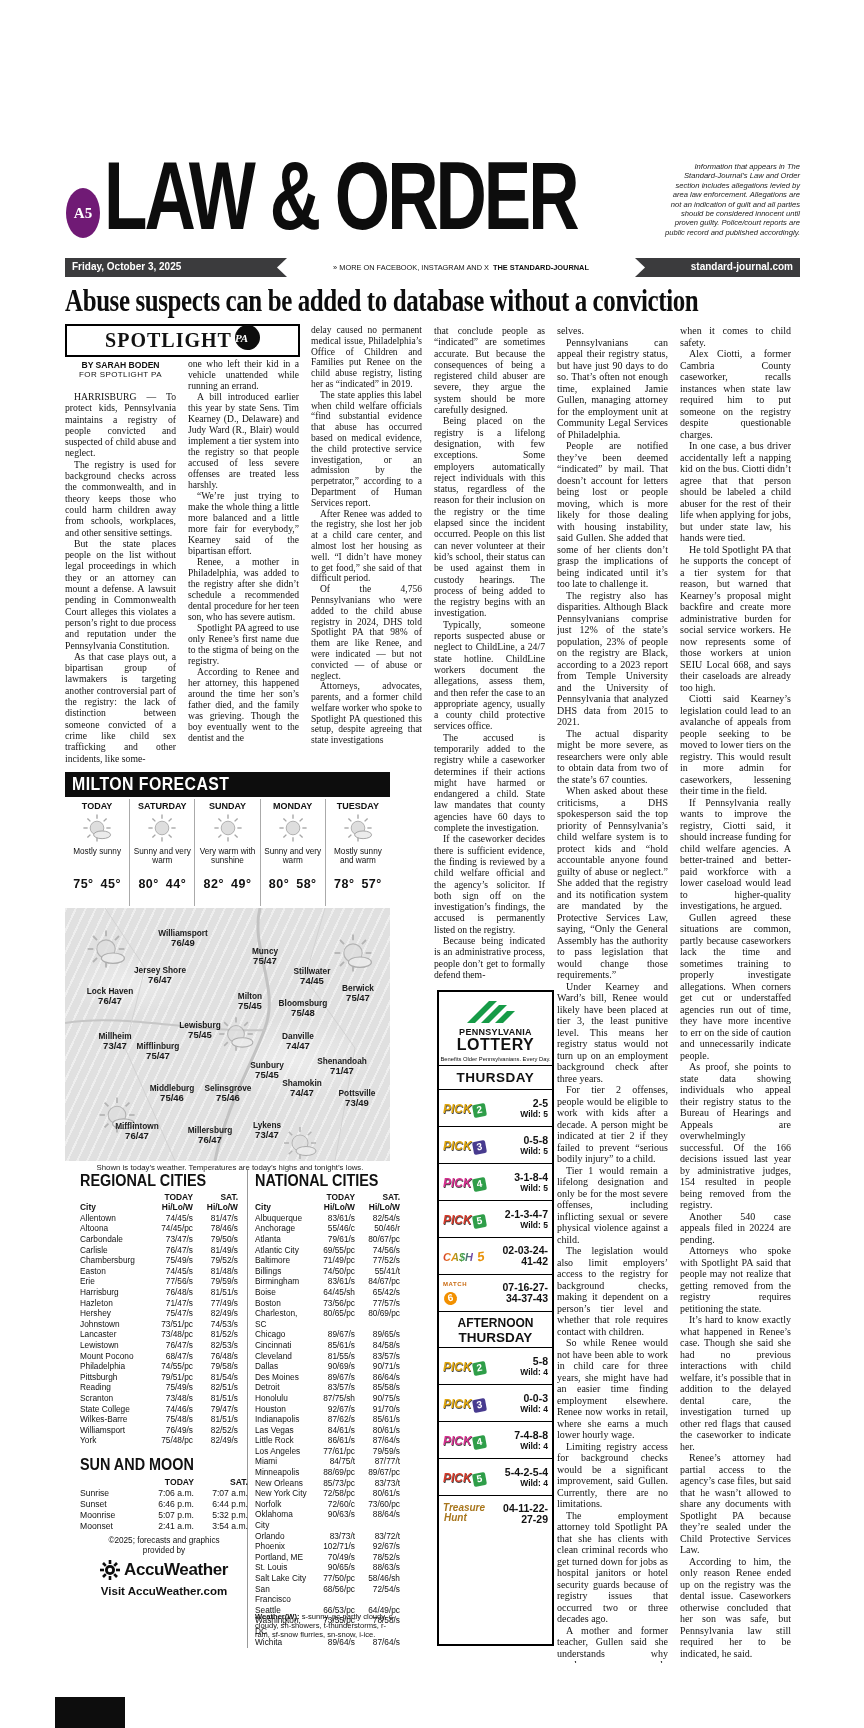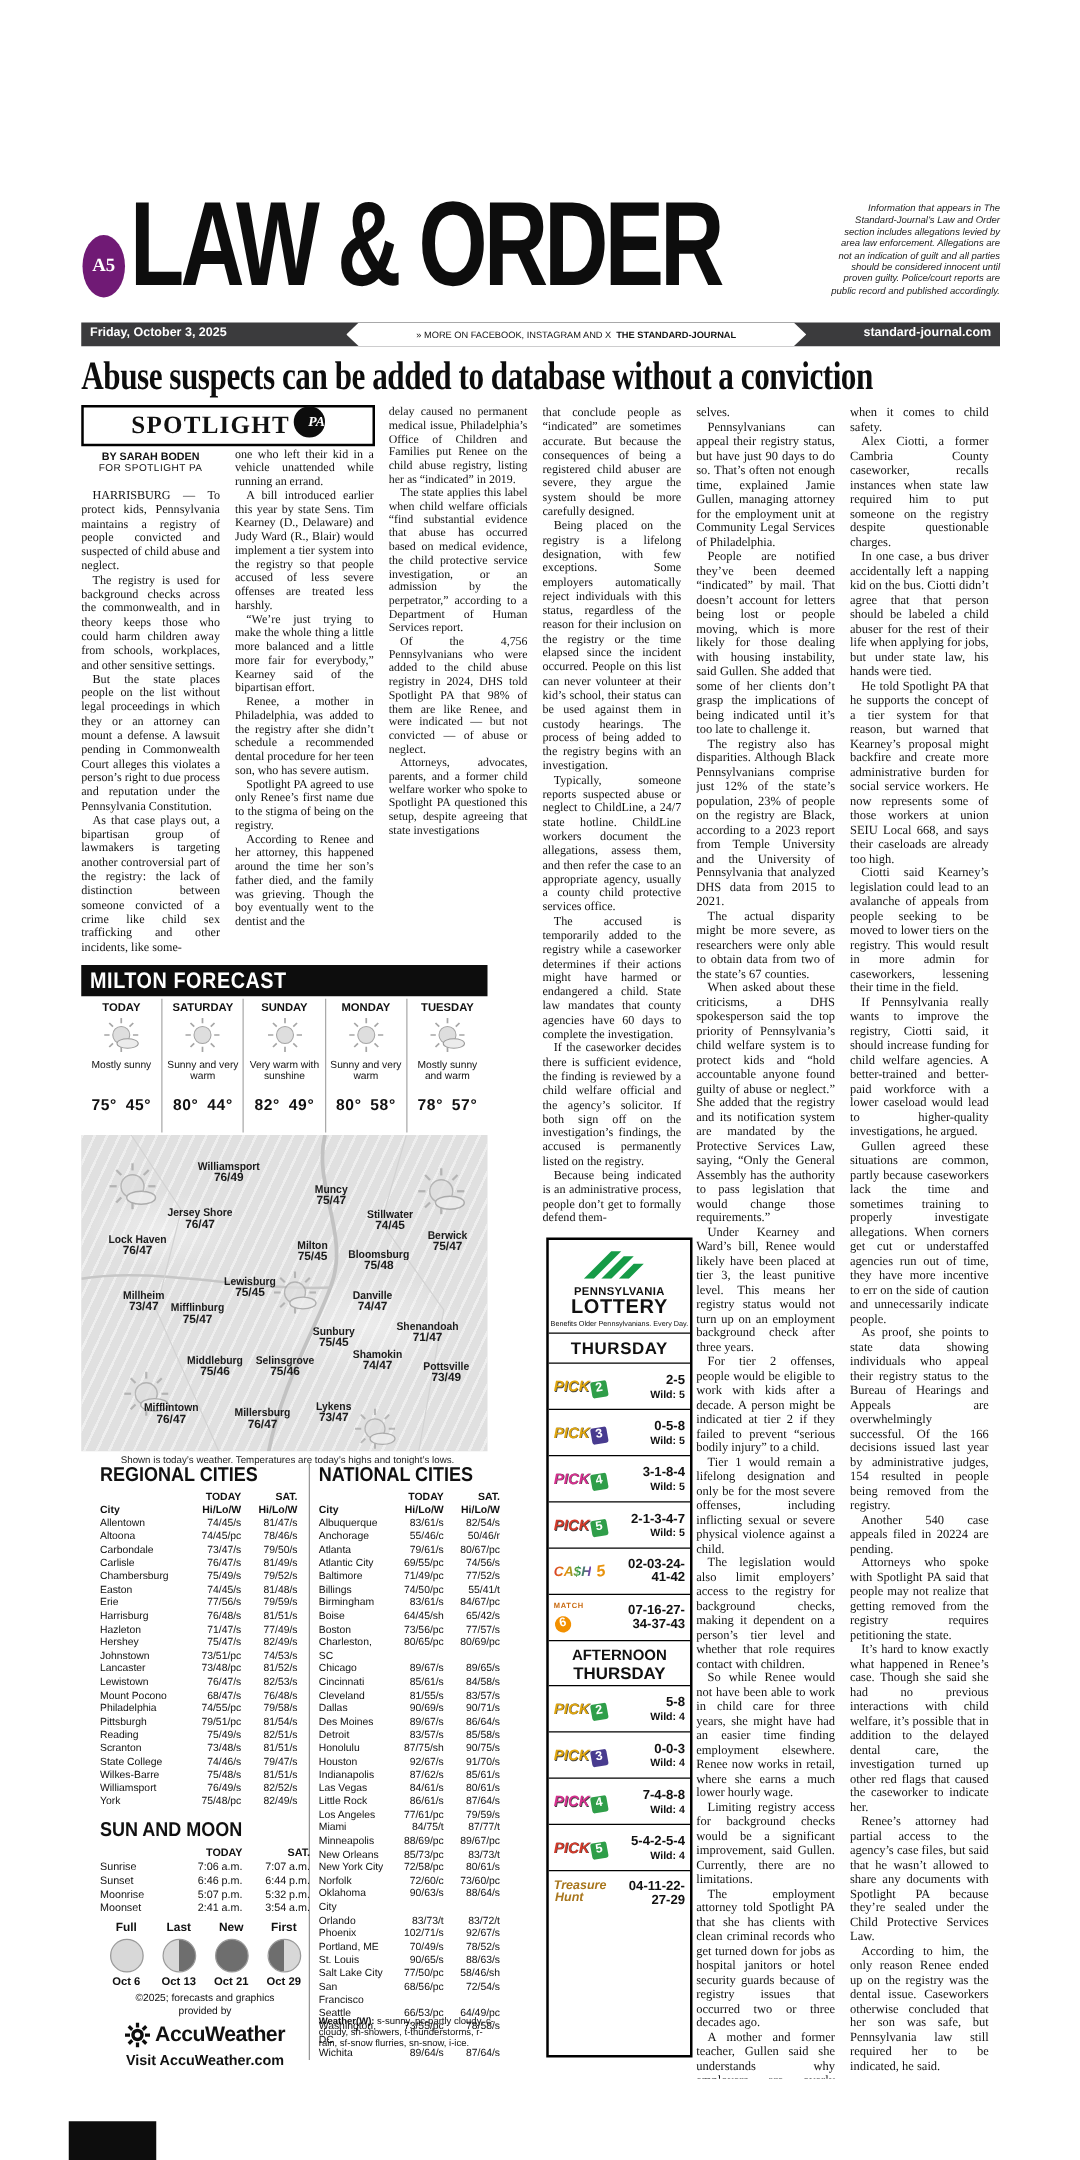--- a/index.html
+++ b/index.html
@@ -20,21 +20,21 @@
           display:flex;align-items:center;justify-content:center;font:7.4px "Liberation Sans",sans-serif;color:#111;white-space:nowrap;}
   .ribbon b{font-weight:700;margin-left:4px;}
   
   .headline{position:absolute;left:65px;top:282px;font:700 32px/36px "Liberation Serif",serif;letter-spacing:-.5px;
             white-space:nowrap;transform:scaleX(.78);transform-origin:left top;color:#0d0d0d;}
   
   .spotbox{position:absolute;left:65px;top:324px;width:231px;height:29px;border:2px solid #000;
            display:flex;align-items:center;justify-content:center;}
   .spotbox .stext{font:700 20px "Liberation Serif",serif;letter-spacing:1px;}
   .pa-badge{width:25px;height:25px;background:#0d0d0d;border-radius:50%;color:#fff;display:inline-flex;
-            align-items:center;justify-content:flex-end;font:italic 700 11px "Liberation Serif",serif;margin-left:3px;margin-top:-6px;}
+            align-items:center;justify-content:flex-start;font:italic 700 11px "Liberation Serif",serif;margin-left:3px;margin-top:-6px;}
   .byline{position:absolute;left:65px;top:360px;width:111px;text-align:center;font-family:"Liberation Sans",sans-serif;}
   .byline .b1{font-size:8.6px;font-weight:700;}
   .byline .b2{font-size:8px;letter-spacing:.4px;}
   
   .col{position:absolute;width:111px;text-align:justify;overflow:hidden;}
   .col p{margin:0;text-indent:9px;}
   .col [data-repeat] p:first-child{text-indent:0;}
   .col.first [data-repeat] p:first-child{text-indent:9px;}
   
   .wx-banner{position:absolute;left:65px;top:772px;width:325px;height:25px;background:#0d0d0d;color:#fff;
@@ -174,20 +174,21 @@
         <p class="para">“We’re just trying to make the whole thing a little more balanced and a little more fair for everybody,” Kearney said of the bipartisan effort.</p>
         <p class="para">Renee, a mother in Philadelphia, was added to the registry after she didn’t schedule a recommended dental procedure for her teen son, who has severe autism.</p>
         <p class="para">Spotlight PA agreed to use only Renee’s first name due to the stigma of being on the registry.</p>
         <p class="para">According to Renee and her attorney, this happened around the time her son’s father died, and the family was grieving. Though the boy eventually went to the dentist and the</p>
       </div>
   </div>
   <div class="col" style="left:311px;top:325px;height:443px;font-size:9.5px;line-height:10.8px">
     <div data-repeat="article.col3">
         <p class="para">delay caused no permanent medical issue, Philadelphia’s Office of Children and Families put Renee on the child abuse registry, listing her as “indicated” in 2019.</p>
         <p class="para">The state applies this label when child welfare officials “find substantial evidence that abuse has occurred based on medical evidence, the child protective service investigation, or an admission by the perpetrator,” according to a Department of Human Services report.</p>
+        <p class="para">After Renee was added to the registry, she lost her job at a child care center, and almost lost her housing as well. “I didn’t have money to get food,” she said of that difficult period.</p>
         <p class="para">Of the 4,756 Pennsylvanians who were added to the child abuse registry in 2024, DHS told Spotlight PA that 98% of them are like Renee, and were indicated — but not convicted — of abuse or neglect.</p>
         <p class="para">Attorneys, advocates, parents, and a former child welfare worker who spoke to Spotlight PA questioned this setup, despite agreeing that state investigations</p>
       </div>
   </div>
   <div class="col" style="left:434px;top:325px;height:660px;font-size:9.7px;line-height:11.3px">
     <div data-repeat="article.col4">
         <p class="para">that conclude people as “indicated” are sometimes accurate. But because the consequences of being a registered child abuser are severe, they argue the system should be more carefully designed.</p>
         <p class="para">Being placed on the registry is a lifelong designation, with few exceptions. Some employers automatically reject individuals with this status, regardless of the reason for their inclusion on the registry or the time elapsed since the incident occurred. People on this list can never volunteer at their kid’s school, their status can be used against them in custody hearings. The process of being added to the registry begins with an investigation.</p>
         <p class="para">Typically, someone reports suspected abuse or neglect to ChildLine, a 24/7 state hotline. ChildLine workers document the allegations, assess them, and then refer the case to an appropriate agency, usually a county child protective services office.</p>
         <p class="para">The accused is temporarily added to the registry while a caseworker determines if their actions might have harmed or endangered a child. State law mandates that county agencies have 60 days to complete the investigation.</p>
@@ -890,43 +891,20 @@
         <span class="l">Moonrise</span>
         <span class="t">5:07 p.m.</span>
         <span class="s">5:32 p.m.</span>
       </div>
         <div class="sm-row">
         <span class="l">Moonset</span>
         <span class="t">2:41 a.m.</span>
         <span class="s">3:54 a.m.</span>
       </div>
       </div>
-    <div class="phases" data-repeat="weather.sun_moon.phases">
-
-    <div class="phase moon-full">
-        <div class="pn">Full</div>
-        <div class="moon"></div>
-        <div class="pd">Oct 6</div>
-      </div>
-        <div class="phase moon-last">
-        <div class="pn">Last</div>
-        <div class="moon"></div>
-        <div class="pd">Oct 13</div>
-      </div>
-        <div class="phase moon-new">
-        <div class="pn">New</div>
-        <div class="moon"></div>
-        <div class="pd">Oct 21</div>
-      </div>
-        <div class="phase moon-first">
-        <div class="pn">First</div>
-        <div class="moon"></div>
-        <div class="pd">Oct 29</div>
-      </div>
-      </div>
     <div class="credit">
       <div>©2025; forecasts and graphics</div>
       <div>provided by</div>
     </div>
     <div class="aw-row">
       <svg width="20" height="20" viewBox="0 0 20 20">
         <g stroke="#0d0d0d" stroke-width="2.6">
           <line x1="10" y1="0" x2="10" y2="4"></line>
             <line x1="10" y1="16" x2="10" y2="20"></line>
           <line x1="0" y1="10" x2="4" y2="10"></line>

